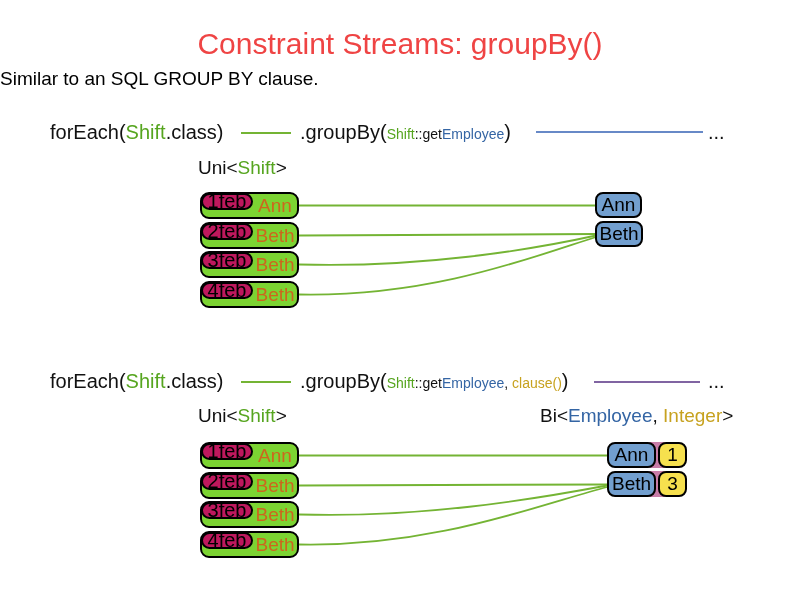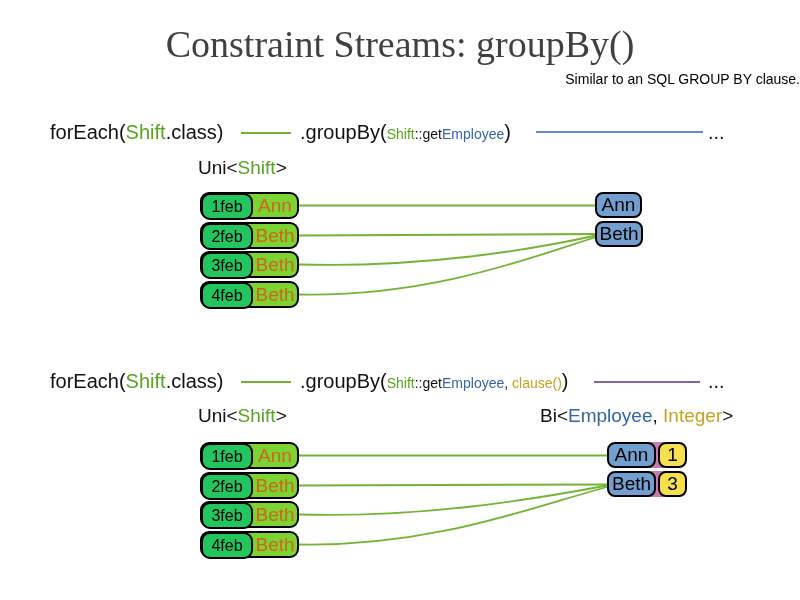--- a/index.html
+++ b/index.html
@@ -1,42 +1,42 @@
 <!DOCTYPE html>
 <html><head>
 <meta charset="utf-8">
 <style>
   html,body{margin:0;padding:0;background:#ffffff;}
   .page{
     position:relative;width:800px;height:600px;background:#ffffff;
     font-family:"Liberation Sans",sans-serif;color:#000;overflow:hidden;
   }
   .abs{position:absolute;}
-  .title{width:800px;text-align:center;font-size:38px;line-height:40px;color:#404040;font-family:Liberation Serif, serif;}
-  .subtitle{width:800px;text-align:right;font-size:14px;line-height:18px;color:#000;}
+  .title{width:800px;text-align:center;font-size:30px;line-height:40px;color:#ef4444;}
+  .subtitle{width:800px;text-align:left;font-size:19px;line-height:18px;color:#000;}
   .codeline{left:0;width:660px;height:28px;}
   .code{font-size:20px;line-height:28px;white-space:pre;color:#111;}
   .code .small{font-size:14px;}
   .tok-green{color:#56a51f;}
   .tok-blue{color:#3465a4;}
   .tok-gold{color:#c7a21f;}
   .connector{height:0;border-top:2px solid;}
   .conn-green{border-color:#74b434;}
   .conn-blue{border-color:#6789c7;}
   .conn-purple{border-color:#8064a2;}
   .typelabel{font-size:19px;line-height:24px;white-space:pre;color:#111;}
   .shift-row{
     width:99px;height:27px;box-sizing:border-box;background:#7cd332;
     border:2px solid #000;border-radius:9px;
   }
   .date-cell{
-    position:absolute;left:-1px;top:-1px;width:52px;height:27px;box-sizing:border-box;
-    background:#22c55e;border:2px solid #000;border-radius:9px;
+    position:absolute;left:-1px;top:-1px;width:52px;height:17px;box-sizing:border-box;
+    background:#be185d;border:2px solid #000;border-radius:9px;
     display:flex;align-items:center;justify-content:center;
-    font-size:16px;color:#000;
+    font-size:20px;color:#000;
   }
   .emp-cell{
     position:absolute;left:51px;top:0;right:0;bottom:0;
     display:flex;align-items:center;justify-content:center;
     font-size:19px;color:#cd661d;
   }
   .out-box{
     box-sizing:border-box;background:#729fcf;border:2px solid #000;border-radius:8px;
     display:flex;align-items:center;justify-content:center;
     font-size:19px;color:#000;height:26px;

